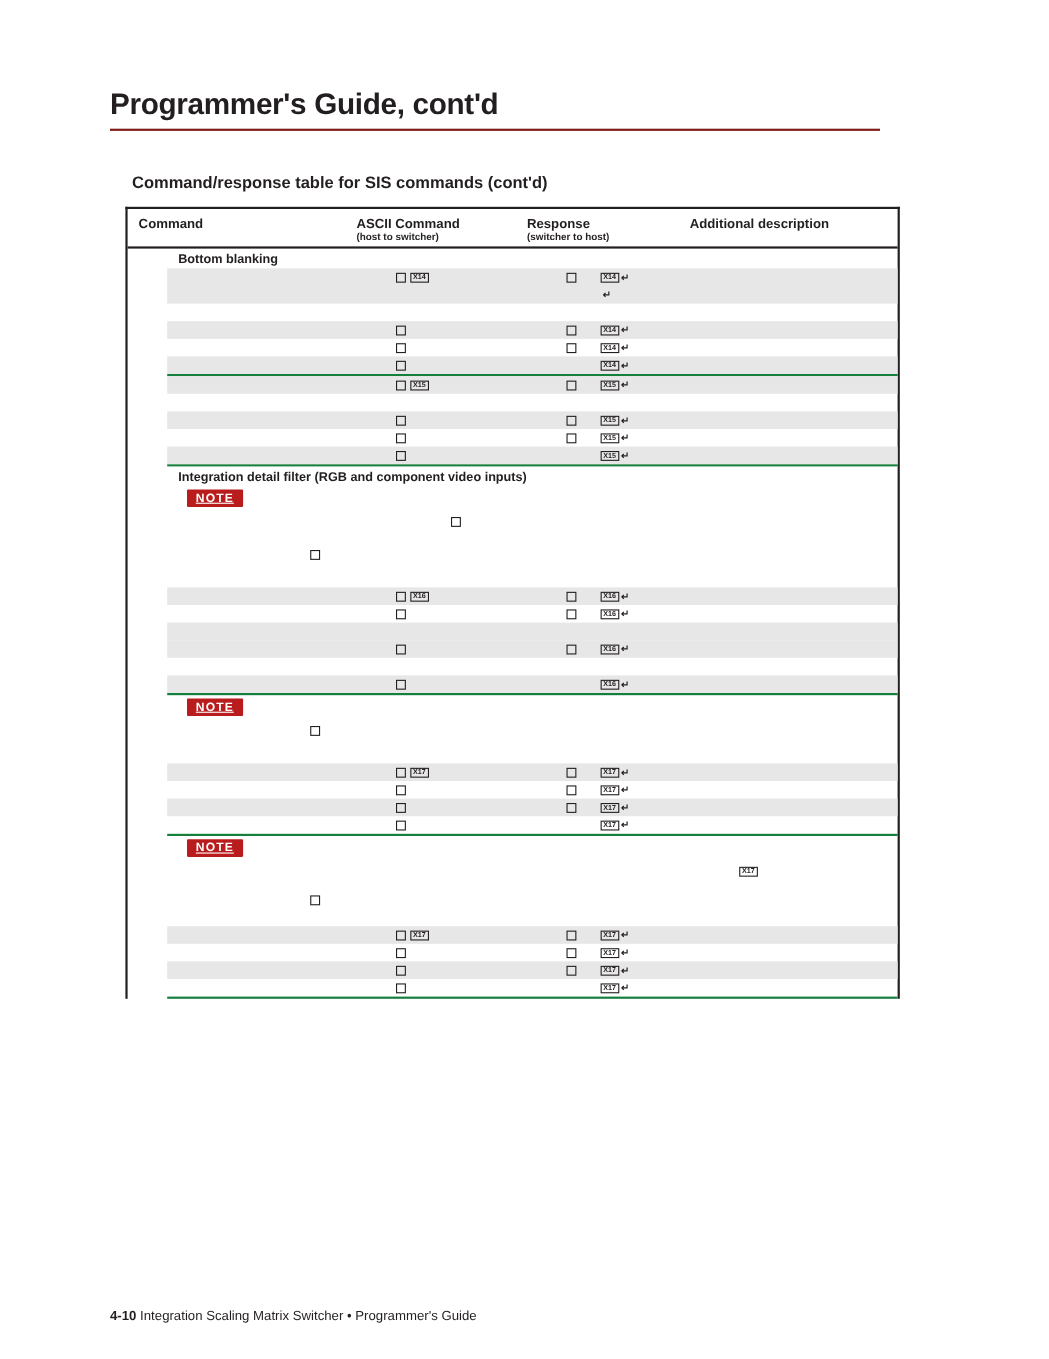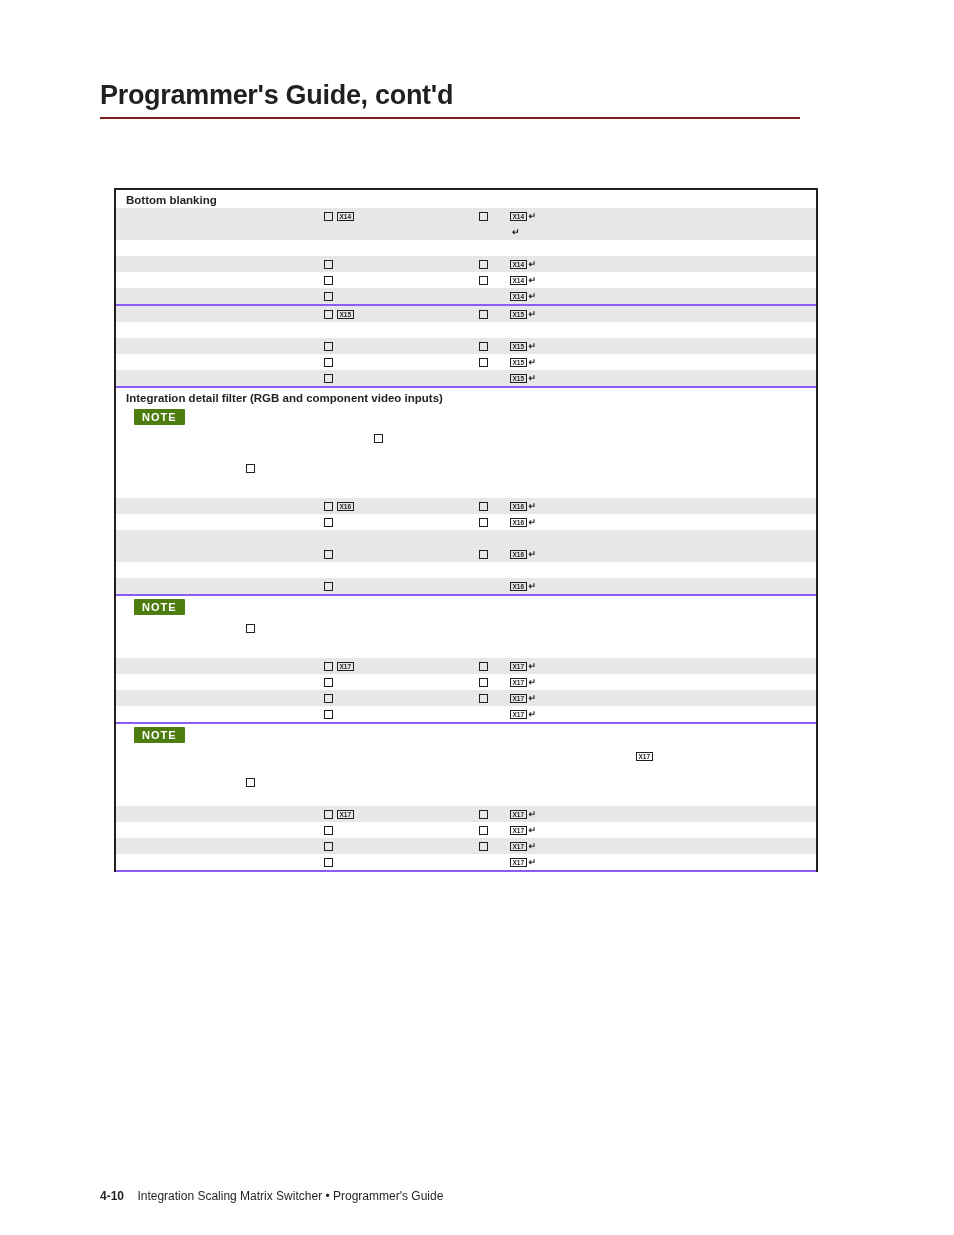--- a/index.html
+++ b/index.html
@@ -28,49 +28,62 @@
     display:flex;border-bottom:2px solid #231f20;
     align-items:flex-start;
     padding:6px 0 4px 0;
   }
   .col1{width:198px;padding-left:10px;}
   .col2{width:155px;}
   .col3{width:148px;}
   .col4{flex:1;}
   .hb{font-weight:900;font-size:12px;}
   .hs{font-weight:900;font-size:9px;}
-  .sec{border-bottom:2px solid #8b5cf6;}
+  .sec{border-bottom:2px solid #15803d;margin-left:36px;}
   .sec-title{font-weight:900;color:#231f20;font-size:11.5px;padding:4px 10px 2px 10px;}
   .row{display:flex;align-items:center;min-height:16px;}
   .row.g{background:#e7e7e7;}
   .cel{display:flex;align-items:center;}
   .sq{display:inline-block;width:9px;height:9px;border:1.2px solid #231f20;margin-right:4px;box-sizing:border-box;}
   .xn{display:inline-block;border:1px solid #231f20;font-size:6.5px;font-weight:700;padding:0 1.5px;line-height:7px;vertical-align:middle;}
   .cr{font-weight:700;font-size:9px;margin-left:2px;}
   .cr::before{content:"\21B5";}
   .note-badge{
-    display:inline-block;background:#4d7c0f;color:#fff;
+    display:inline-block;background:#b91c1c;color:#fff;
     font-weight:900;font-size:11px;letter-spacing:1px;
-    padding:2px 8px;border-radius:1px;margin:3px 0 3px 18px;
+    padding:2px 8px;border-radius:1px;margin:3px 0 3px 18px;text-decoration:underline;
   }
   .note-body{padding:0 14px 6px 14px;position:relative;}
   .sq-inline{display:inline-block;width:9px;height:9px;border:1.2px solid #231f20;vertical-align:middle;box-sizing:border-box;}
   .footer{
     position:absolute;left:100px;bottom:32px;
     font-size:12px;
   }
-  .footer .pg{font-weight:900;margin-right:10px;}
+  .footer .pg{font-weight:900;}
 </style>
 </head>
 <body>
 
 <div class="page">
   <div class="page-title">Programmer's Guide, cont'd</div>
+  <div class="sub-title">Command/response table for SIS commands (cont'd)</div>
 
   <div class="tbl">
+    <div class="hdr">
+      <div class="col1"><span class="hb">Command</span></div>
+      <div class="col2">
+        <div class="hb">ASCII Command</div>
+        <div class="hs">(host to switcher)</div>
+      </div>
+      <div class="col3">
+        <div class="hb">Response</div>
+        <div class="hs">(switcher to host)</div>
+      </div>
+      <div class="col4"><span class="hb">Additional description</span></div>
+    </div>
     <div id="sections">
         <div class="sec">
           <div class="sec-title">Bottom blanking</div>
           <div class="row g">
             <div class="col1"></div>
             <div class="col2">
               <span class="cel">
                 <span class="sq"></span>
                 <span class="xn">X14</span>
               </span>

